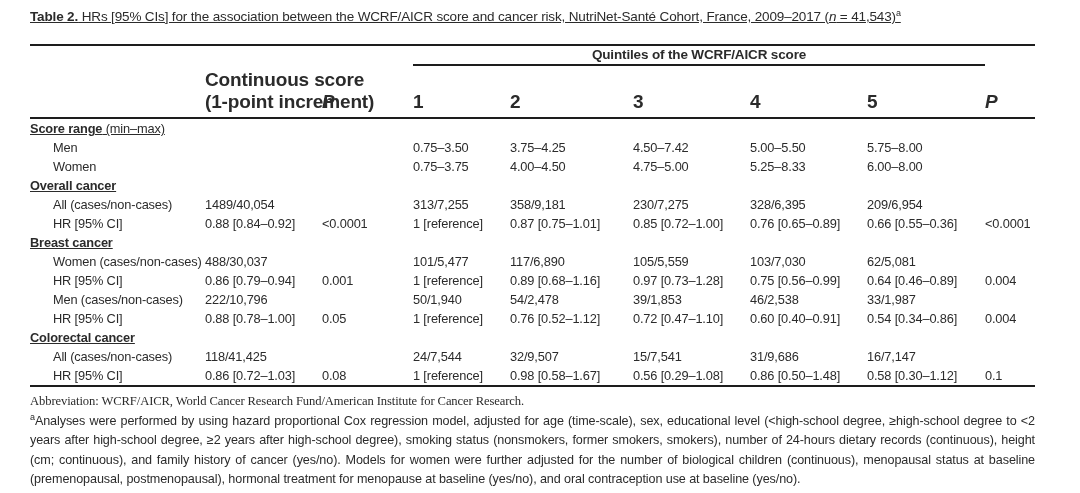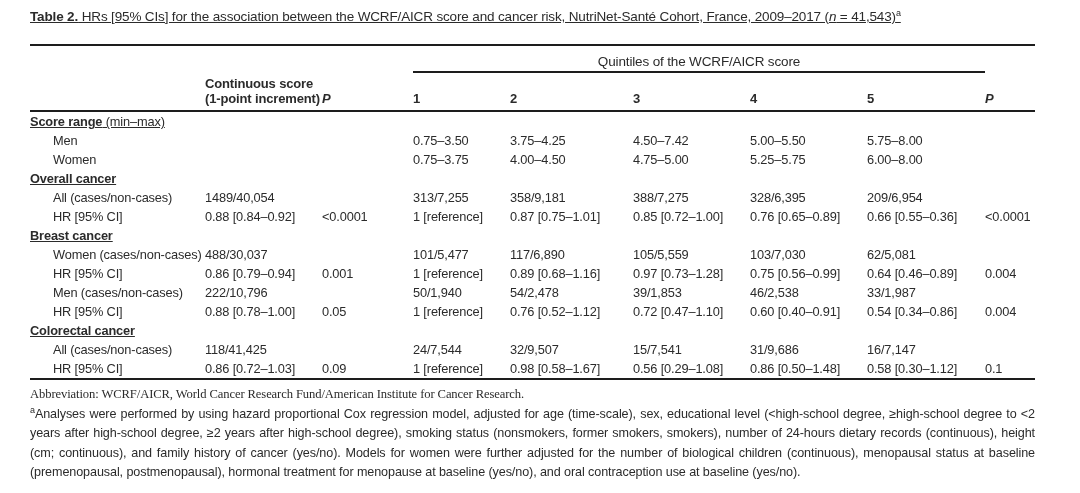--- a/index.html
+++ b/index.html
@@ -33,33 +33,33 @@
     width: 1005px;
     font-size: 13px;
     letter-spacing: -0.15px;
     border-bottom: 2.5px solid #1d1d1d;
   }
   td, th { padding: 0; margin: 0; }
 
   .spanner-cell {
     border-bottom: 2px solid #1d1d1d;
     text-align: center;
-    font-weight: normal;
+    font-weight: bold;
     font-size: 13.5px;
-    padding: 8px 0 2px 0;
+    padding: 1px 0 2px 0;
     white-space: nowrap;
   }
   thead th {
     text-align: left;
     vertical-align: bottom;
     font-weight: bold;
     border-bottom: 2px solid #1d1d1d;
     padding: 4px 0 4px 0;
     white-space: nowrap;
-    font-size: 13px;
+    font-size: 19px;
   }
   thead th.p-col { font-style: italic; }
 
   tbody td {
     height: 19px;
     line-height: 19px;
     white-space: nowrap;
     vertical-align: middle;
     font-size: 12.8px;
   }
@@ -133,34 +133,34 @@
           <td>5.75–8.00</td>
           <td></td>
         </tr>
         <tr>
           <td class="row-label">Women</td>
           <td></td>
           <td></td>
           <td>0.75–3.75</td>
           <td>4.00–4.50</td>
           <td>4.75–5.00</td>
-          <td>5.25–5.75</td>
+          <td>5.25–8.33</td>
           <td>6.00–8.00</td>
           <td></td>
         </tr>
         <tr>
           <td colspan="9" class="section-label"><b>Overall cancer</b></td>
         </tr>
         <tr>
           <td class="row-label">All (cases/non-cases)</td>
           <td>1489/40,054</td>
           <td></td>
           <td>313/7,255</td>
           <td>358/9,181</td>
-          <td>388/7,275</td>
+          <td>230/7,275</td>
           <td>328/6,395</td>
           <td>209/6,954</td>
           <td></td>
         </tr>
         <tr>
           <td class="row-label">HR [95% CI]</td>
           <td>0.88 [0.84–0.92]</td>
           <td>&lt;0.0001</td>
           <td>1 [reference]</td>
           <td>0.87 [0.75–1.01]</td>
@@ -226,21 +226,21 @@
           <td>24/7,544</td>
           <td>32/9,507</td>
           <td>15/7,541</td>
           <td>31/9,686</td>
           <td>16/7,147</td>
           <td></td>
         </tr>
         <tr>
           <td class="row-label">HR [95% CI]</td>
           <td>0.86 [0.72–1.03]</td>
-          <td>0.09</td>
+          <td>0.08</td>
           <td>1 [reference]</td>
           <td>0.98 [0.58–1.67]</td>
           <td>0.56 [0.29–1.08]</td>
           <td>0.86 [0.50–1.48]</td>
           <td>0.58 [0.30–1.12]</td>
           <td>0.1</td>
         </tr>
       </tbody>
   </table>
 

